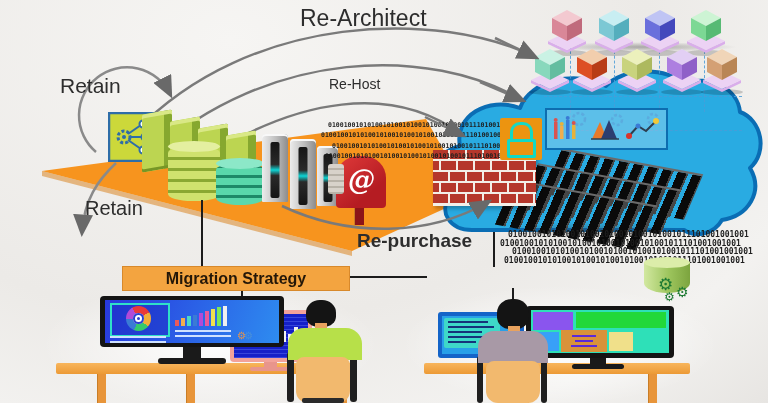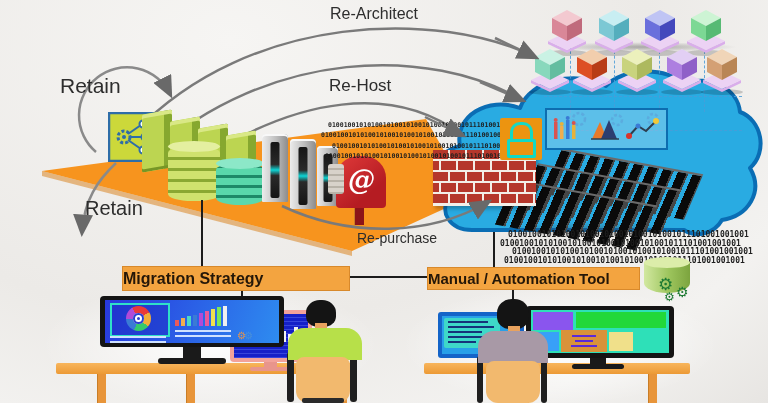--- a/index.html
+++ b/index.html
@@ -5,26 +5,26 @@
   html,body{margin:0;padding:0;background:#ddd;}
   #stage{position:relative;width:768px;height:403px;overflow:hidden;
     font-family:"Liberation Sans",sans-serif;
     background:radial-gradient(ellipse at 30% 10%,#f6f5f3 0%,#eceae7 55%,#f3f2f0 80%,#e7e5e2 100%);}
   .abs{position:absolute;}
   .glow{position:absolute;background:radial-gradient(ellipse,rgba(255,255,255,.95),rgba(255,255,255,0) 70%);}
   
   .lbl{position:absolute;color:#2d2d2d;white-space:nowrap;}
   .lbl-retain{left:60px;top:74px;font-size:21px;font-weight:500;}
   .lbl-retire{left:85px;top:197px;font-size:20px;font-weight:500;}
-  .lbl-rearch{left:330px;top:5px;font-size:16px;font-weight:500;}
+  .lbl-rearch{left:300px;top:5px;font-size:23px;font-weight:500;}
   .lbl-replat{left:316px;top:40px;font-size:19px;font-weight:500;}
-  .lbl-rehost{left:329px;top:76px;font-size:17px;font-weight:500;}
-  .lbl-repurch{left:357px;top:230px;font-size:14px;font-weight:400;}
-  
-  .bar{position:absolute;background:#f3a440;border:1px solid #d8892b;display:flex;align-items:center;justify-content:flex-start;
+  .lbl-rehost{left:329px;top:76px;font-size:14px;font-weight:500;}
+  .lbl-repurch{left:357px;top:230px;font-size:19px;font-weight:700;}
+  
+  .bar{position:absolute;background:#f3a440;border:1px solid #d8892b;display:flex;align-items:center;justify-content:center;
        color:#241708;font-weight:bold;}
   .bar-migration{left:122px;top:266px;width:226px;height:23px;font-size:16px;}
   .bar-manual{left:427px;top:267px;width:211px;height:21px;font-size:15px;}
   
   .cline{position:absolute;background:#1c1c1c;}
   
   .icon-sq{left:108px;top:112px;width:50px;height:50px;}
   
   .gsrv{position:absolute;width:30px;height:58px;transform:skewY(-10deg);border-radius:2px;
     background:linear-gradient(90deg,#bcd551 0 72%,#86a82f 72% 100%);
@@ -368,23 +368,20 @@
 
   <div class="cline" style="left:201px;top:200px;width:2px;height:66px;"></div>
   <div class="cline" style="left:348px;top:276px;width:79px;height:2px;"></div>
   <div class="cline" style="left:241px;top:289px;width:2px;height:23px;"></div>
   <div class="cline" style="left:493px;top:232px;width:2px;height:35px;"></div>
   <div class="cline" style="left:512px;top:288px;width:2px;height:20px;"></div>
 
   <div class="bar bar-migration">
     <span>Migration Strategy</span>
   </div>
-  <div class="bar bar-manual">
-    <span>Manual / Automation Tool</span>
-  </div>
 
   <div class="abs db2"></div>
   <span class="ggear" style="left:658px;top:276px;font-size:17px;">⚙</span>
   <span class="ggear" style="left:676px;top:285px;font-size:14px;">⚙</span>
   <span class="ggear" style="left:664px;top:291px;font-size:12px;">⚙</span>
 
   <div class="lbl lbl-retain">Retain</div>
   <div class="lbl lbl-retire">Retain</div>
   <div class="lbl lbl-rearch">Re-Architect</div>
   <div class="lbl lbl-rehost">Re-Host</div>

